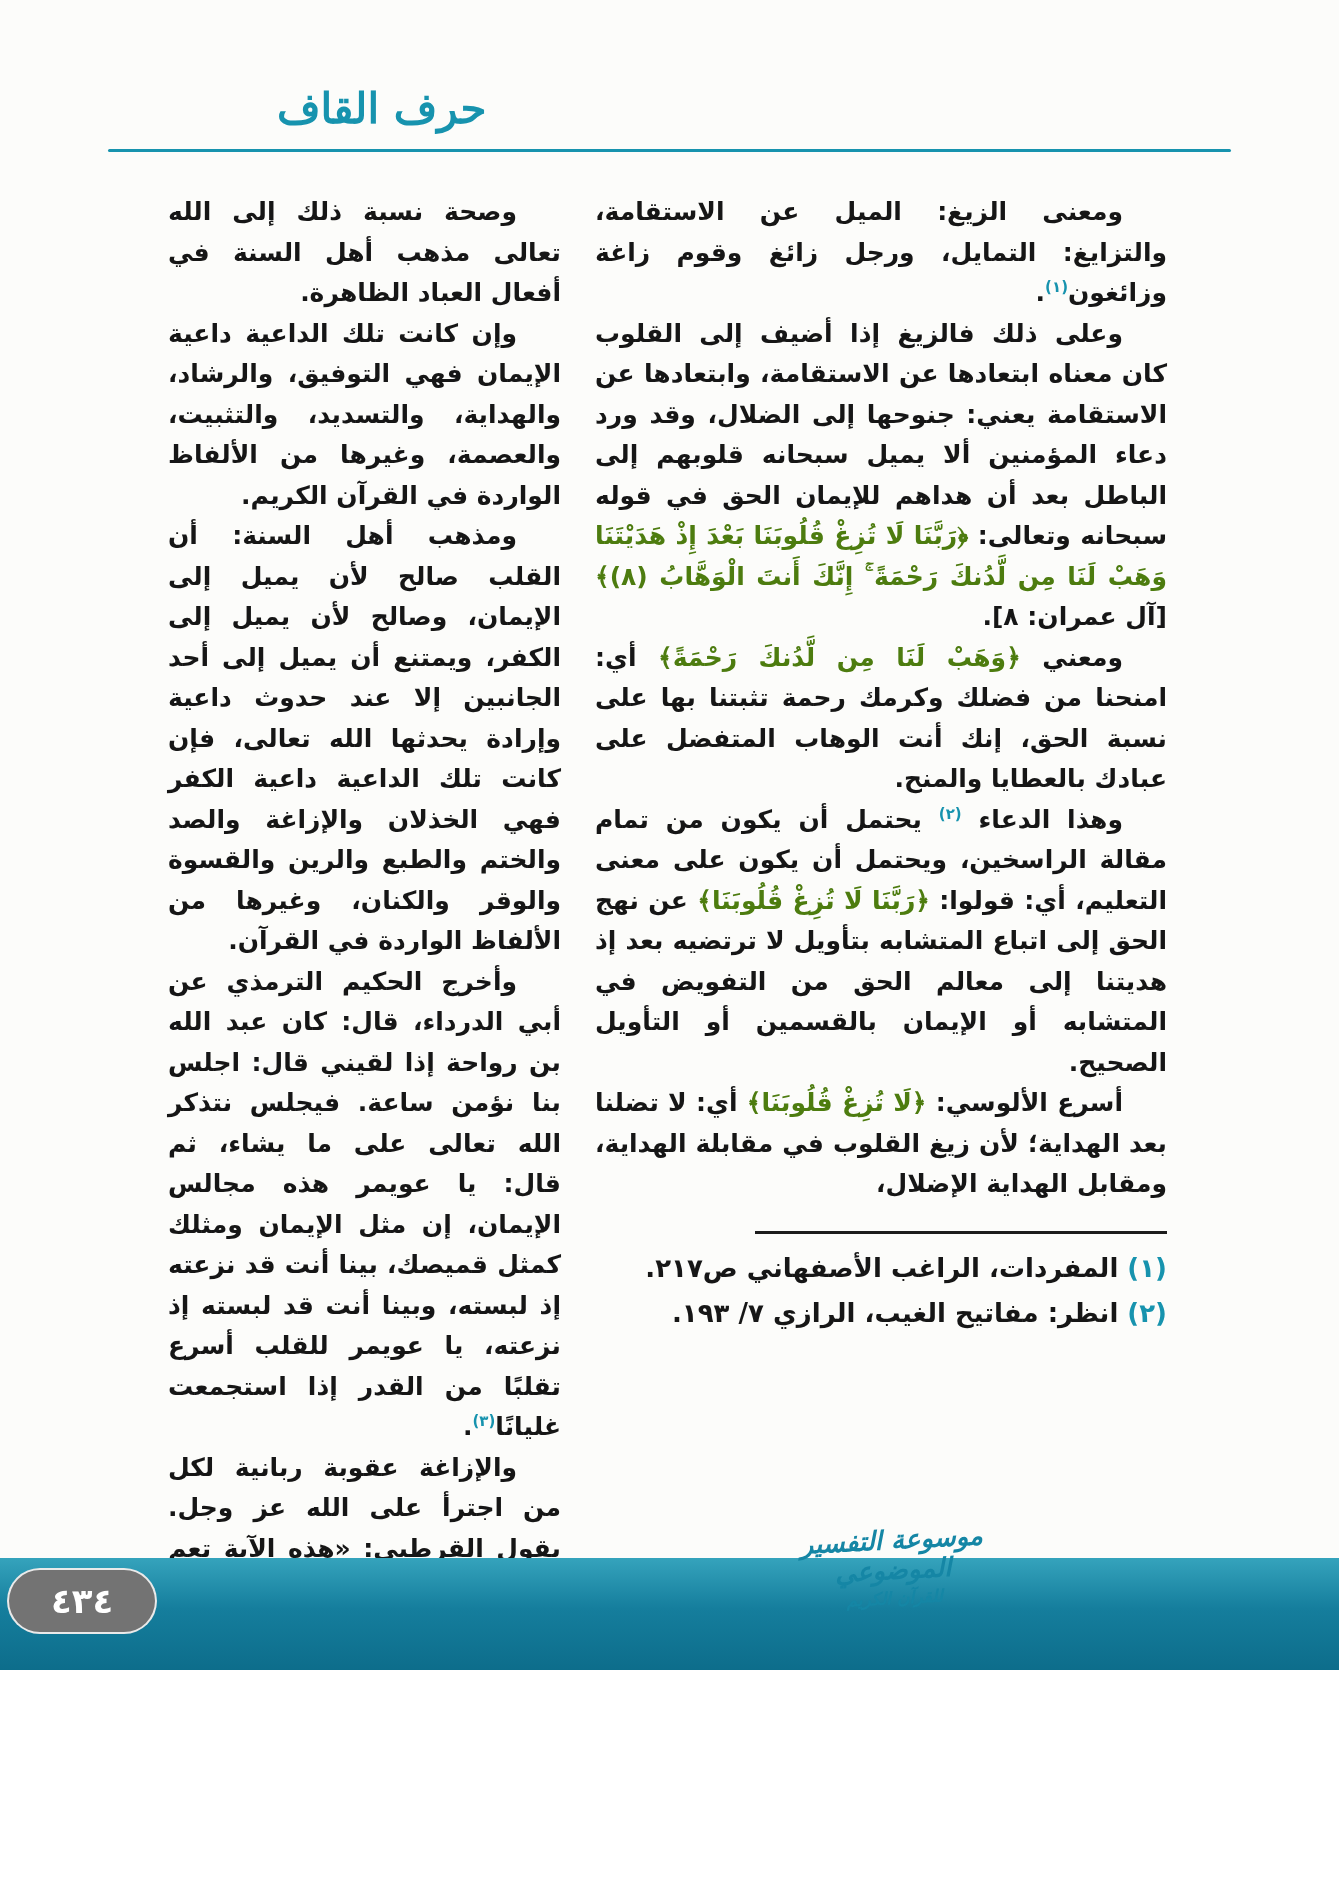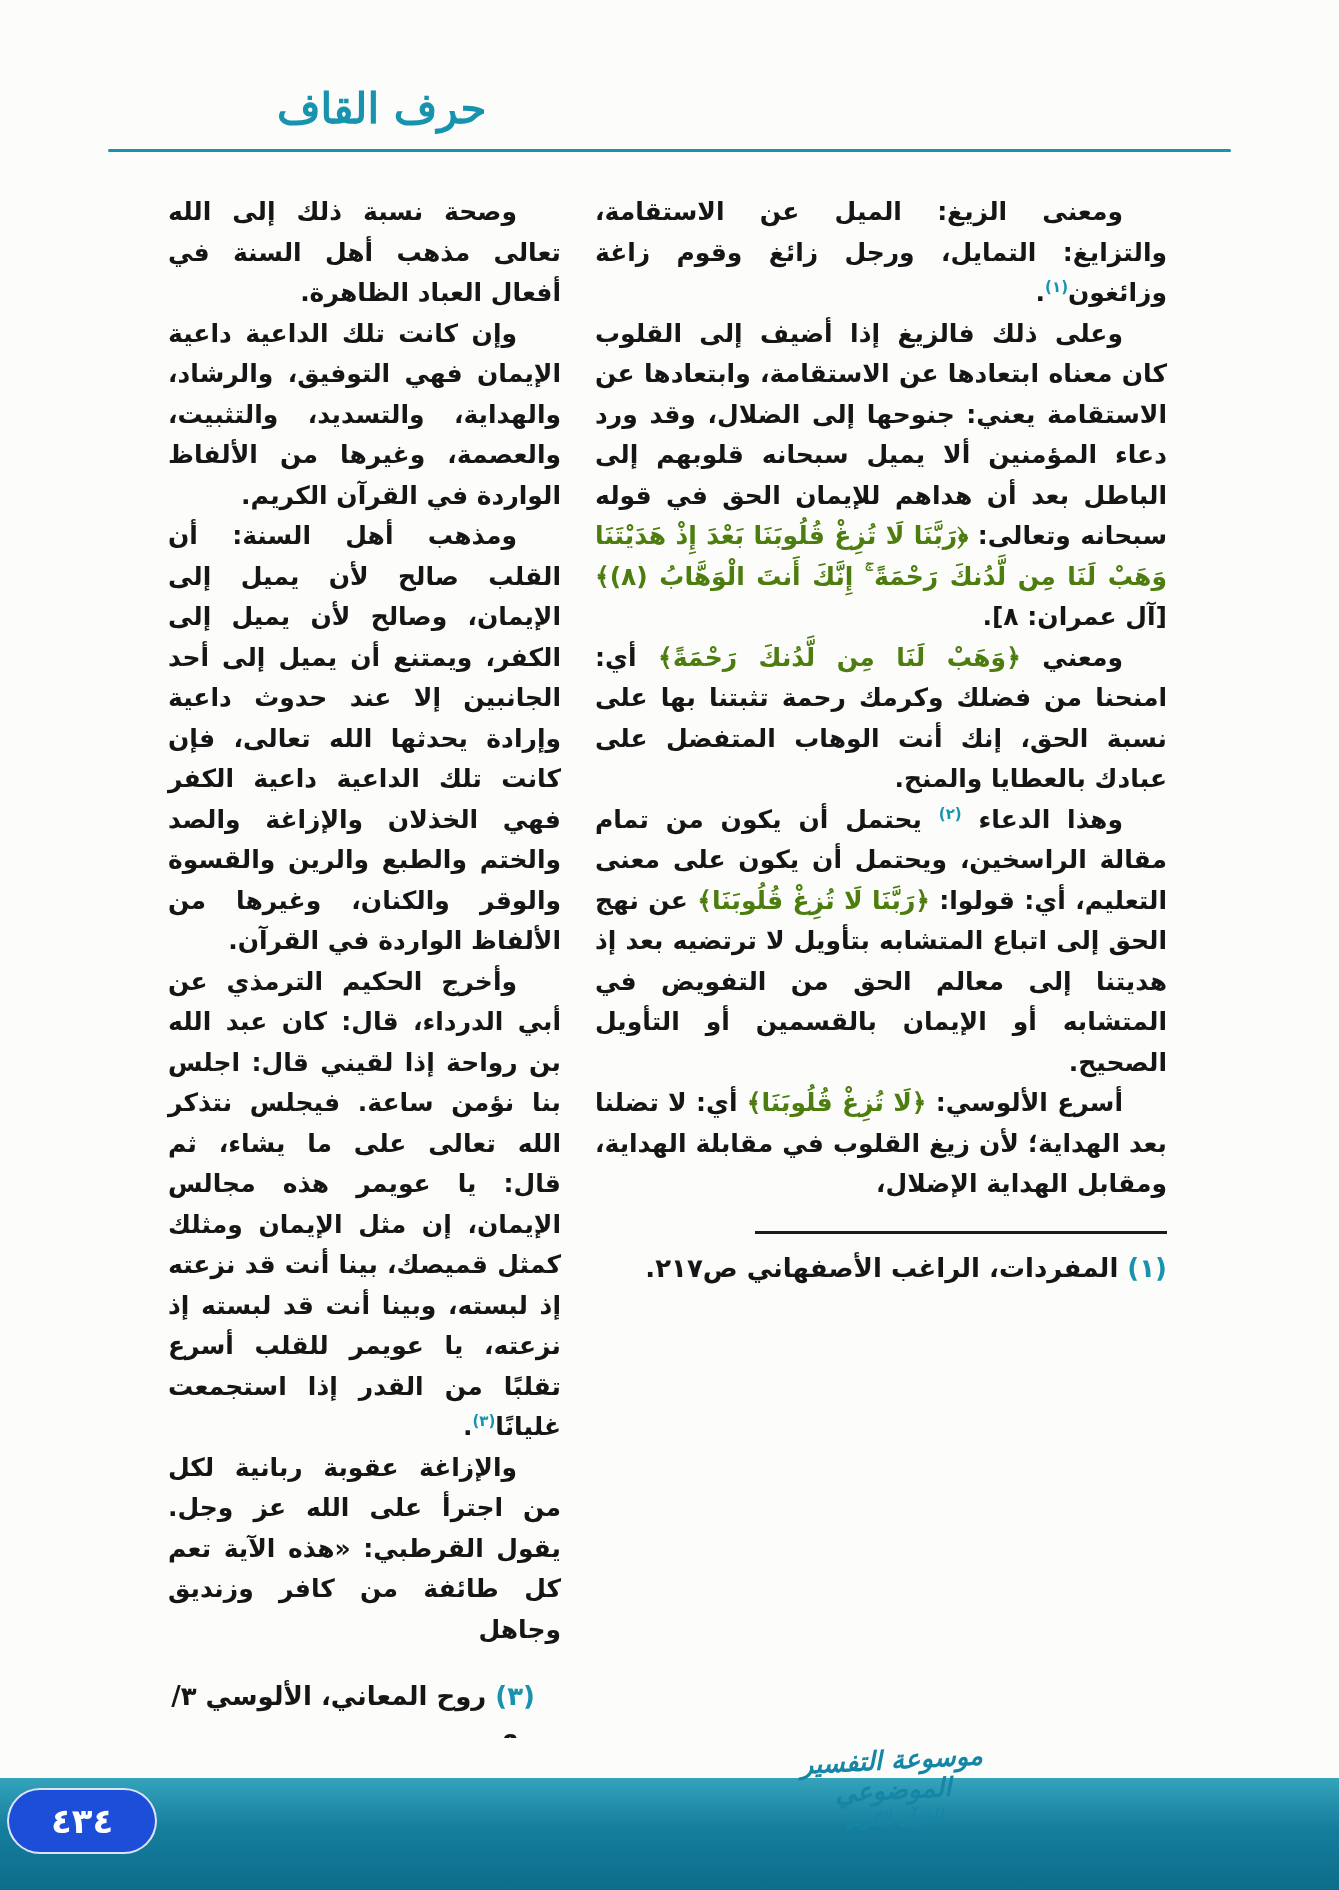--- a/index.html
+++ b/index.html
@@ -1,19 +1,19 @@
 <!DOCTYPE html>
 <html dir="rtl" lang="ar"><head>
 <meta charset="utf-8">
 <style>
   * { box-sizing: border-box; margin: 0; padding: 0; }
   html, body { background: #ffffff; }
   body { font-family: "DejaVu Sans", sans-serif; }
   .page {
-    width: 1339px; height: 1890px; position: relative;
+    width: 1339px; height: 1670px; position: relative;
     background: #fcfcfa; margin: 0 auto; overflow: hidden; direction: rtl;
   }
   .header { padding-top: 84px; padding-left: 277px; text-align: left; direction: ltr; }
   .header-inner { display: inline-block; direction: rtl; }
   .header-title {
     color: #1793ae; font-size: 42px; font-weight: bold;
     font-family: "DejaVu Serif", serif; letter-spacing: 1px;
   }
   .header-rule { height: 3px; background: #1793ae; margin: 16px 108px 0 108px; border-radius: 2px; }
   .content {
@@ -31,21 +31,21 @@
   .footnote { text-align: right; }
   .footnotes-left { margin-top: 24px; padding-right: 26px; }
   .fn-num { color: #1793ae; font-weight: bold; }
   .footer-band {
     position: absolute; bottom: 0; left: 0; right: 0; height: 112px;
     background: linear-gradient(180deg, #35a3bc 0%, #157e9d 45%, #0d6d8b 100%);
   }
   .page-number {
     position: absolute; bottom: 36px; left: 7px; min-width: 150px; height: 66px;
     border: 2px solid rgba(255,255,255,0.85); border-radius: 34px;
-    background: #1d4ed8; color: #ffffff; font-size: 34px; font-weight: bold;
+    background: #737373; color: #ffffff; font-size: 34px; font-weight: bold;
     display: flex; align-items: center; justify-content: center; z-index: 2;
     padding: 0 26px;
   }
   .emblem {
     position: absolute; bottom: 62px; right: 326px; width: 240px; text-align: center;
     color: #1586a5; z-index: 2; font-family: "DejaVu Serif", serif;
     transform: rotate(-3deg);
   }
   .emblem-l1 { font-size: 26px; font-weight: bold; font-style: italic; line-height: 1.15; }
   .emblem-l2 { font-size: 17px; font-weight: bold; font-style: italic; margin-top: 2px; }
@@ -68,20 +68,21 @@
       <div class="paras">
           <p class="para"><span class="seg-text">ومعنى الزيغ: الميل عن الاستقامة، والتزايغ: التمايل، ورجل زائغ وقوم زاغة وزائغون</span><span class="seg-note">(١)</span><span class="seg-text">.</span></p>
           <p class="para"><span class="seg-text">وعلى ذلك فالزيغ إذا أضيف إلى القلوب كان معناه ابتعادها عن الاستقامة، وابتعادها عن الاستقامة يعني: جنوحها إلى الضلال، وقد ورد دعاء المؤمنين ألا يميل سبحانه قلوبهم إلى الباطل بعد أن هداهم للإيمان الحق في قوله سبحانه وتعالى: </span><span class="seg-quran">﴿رَبَّنَا لَا تُزِغْ قُلُوبَنَا بَعْدَ إِذْ هَدَيْتَنَا وَهَبْ لَنَا مِن لَّدُنكَ رَحْمَةً ۚ إِنَّكَ أَنتَ الْوَهَّابُ (٨)﴾</span><span class="seg-text"> [آل عمران: ٨].</span></p>
           <p class="para"><span class="seg-text">ومعني </span><span class="seg-quran">﴿وَهَبْ لَنَا مِن لَّدُنكَ رَحْمَةً﴾</span><span class="seg-text"> أي: امنحنا من فضلك وكرمك رحمة تثبتنا بها على نسبة الحق، إنك أنت الوهاب المتفضل على عبادك بالعطايا والمنح.</span></p>
           <p class="para"><span class="seg-text">وهذا الدعاء </span><span class="seg-note">(٢)</span><span class="seg-text"> يحتمل أن يكون من تمام مقالة الراسخين، ويحتمل أن يكون على معنى التعليم، أي: قولوا: </span><span class="seg-quran">﴿رَبَّنَا لَا تُزِغْ قُلُوبَنَا﴾</span><span class="seg-text"> عن نهج الحق إلى اتباع المتشابه بتأويل لا ترتضيه بعد إذ هديتنا إلى معالم الحق من التفويض في المتشابه أو الإيمان بالقسمين أو التأويل الصحيح.</span></p>
           <p class="para"><span class="seg-text">أسرع الألوسي: </span><span class="seg-quran">﴿لَا تُزِغْ قُلُوبَنَا﴾</span><span class="seg-text"> أي: لا تضلنا بعد الهداية؛ لأن زيغ القلوب في مقابلة الهداية، ومقابل الهداية الإضلال،</span></p>
         </div>
       <div class="fn-sep"></div>
       <div class="footnotes">
           <div class="footnote"><span class="fn-num">(١) </span><span>المفردات، الراغب الأصفهاني ص٢١٧.</span></div>
+          <div class="footnote"><span class="fn-num">(٢) </span><span>انظر: مفاتيح الغيب، الرازي ٧/ ١٩٣.</span></div>
         </div>
     </div>
 
     <div class="col col-left">
       <div class="paras">
           <p class="para"><span class="seg-text">وصحة نسبة ذلك إلى الله تعالى مذهب أهل السنة في أفعال العباد الظاهرة.</span></p>
           <p class="para"><span class="seg-text">وإن كانت تلك الداعية داعية الإيمان فهي التوفيق، والرشاد، والهداية، والتسديد، والتثبيت، والعصمة، وغيرها من الألفاظ الواردة في القرآن الكريم.</span></p>
           <p class="para"><span class="seg-text">ومذهب أهل السنة: أن القلب صالح لأن يميل إلى الإيمان، وصالح لأن يميل إلى الكفر، ويمتنع أن يميل إلى أحد الجانبين إلا عند حدوث داعية وإرادة يحدثها الله تعالى، فإن كانت تلك الداعية داعية الكفر فهي الخذلان والإزاغة والصد والختم والطبع والرين والقسوة والوقر والكنان، وغيرها من الألفاظ الواردة في القرآن.</span></p>
           <p class="para"><span class="seg-text">وأخرج الحكيم الترمذي عن أبي الدرداء، قال: كان عبد الله بن رواحة إذا لقيني قال: اجلس بنا نؤمن ساعة. فيجلس نتذكر الله تعالى على ما يشاء، ثم قال: يا عويمر هذه مجالس الإيمان، إن مثل الإيمان ومثلك كمثل قميصك، بينا أنت قد نزعته إذ لبسته، وبينا أنت قد لبسته إذ نزعته، يا عويمر للقلب أسرع تقلبًا من القدر إذا استجمعت غليانًا</span><span class="seg-note">(٣)</span><span class="seg-text">.</span></p>
           <p class="para"><span class="seg-text">والإزاغة عقوبة ربانية لكل من اجترأ على الله عز وجل. يقول القرطبي: «هذه الآية تعم كل طائفة من كافر وزنديق وجاهل</span></p>

